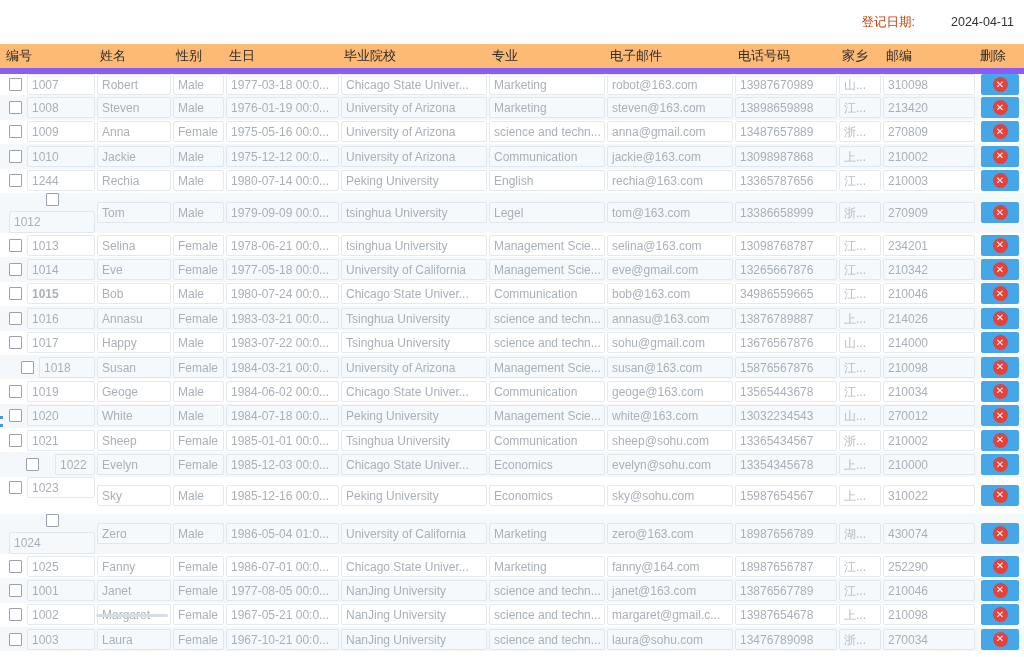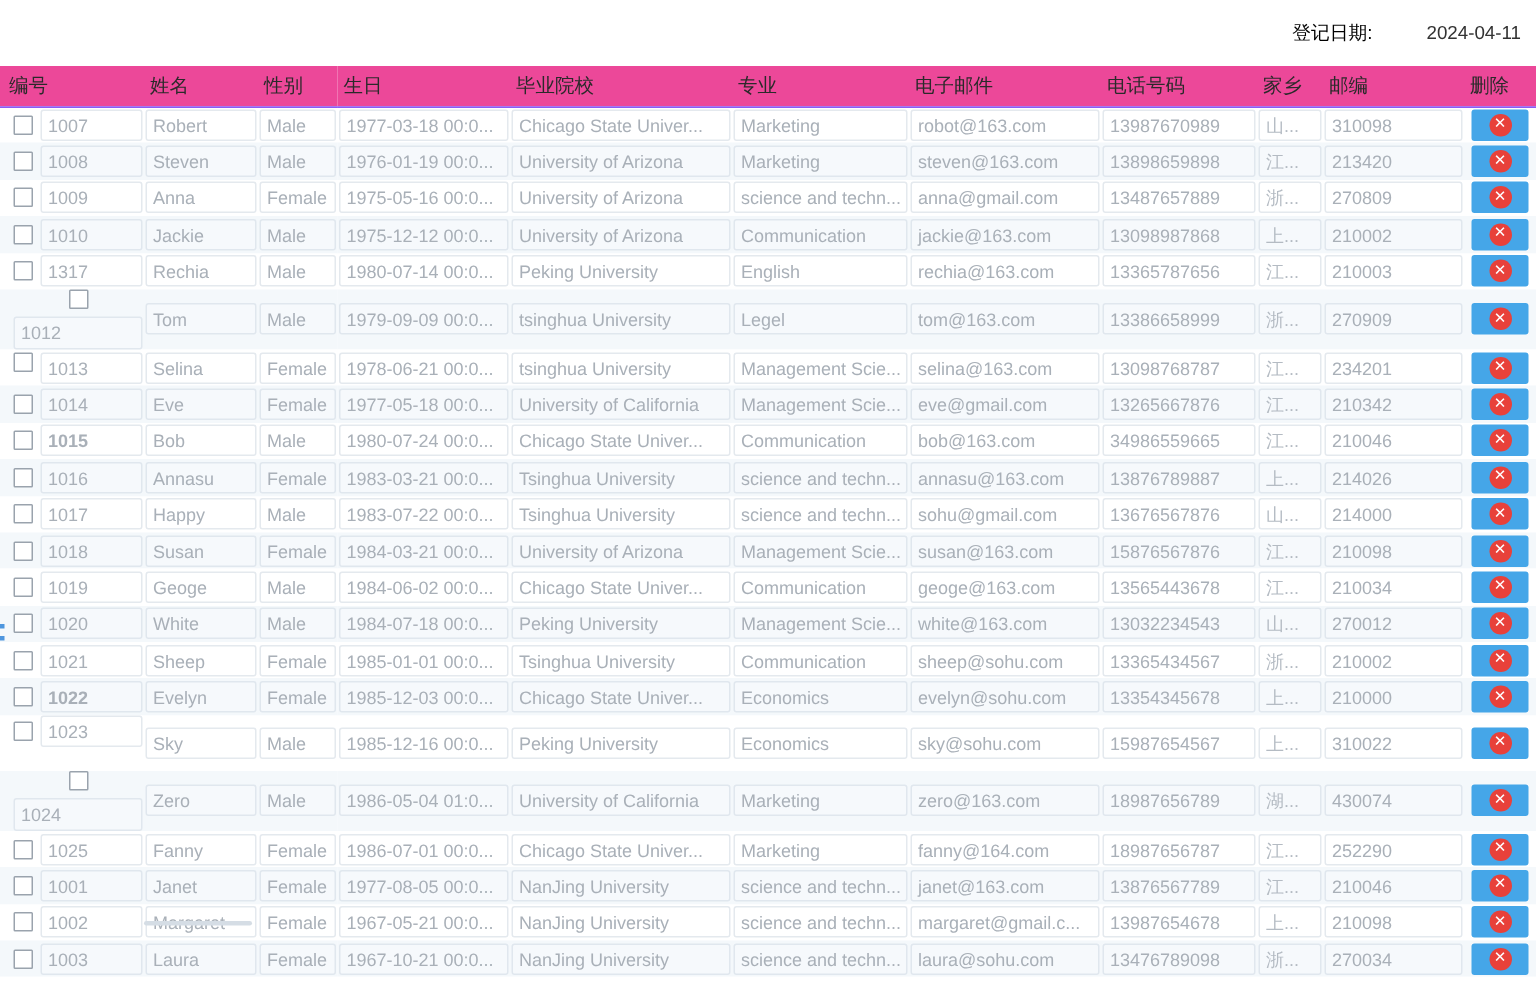--- a/index.html
+++ b/index.html
@@ -44,37 +44,37 @@
     border-radius: 2px;
     display: flex; align-items: center; justify-content: center;
     cursor: pointer;
     letter-spacing: .5px;
   }
   .reg-date {
     position: absolute; right: 10px; top: 0; height: 44px;
     display: flex; align-items: center; gap: 36px;
     font-size: 12.5px; color: #3b3b3b;
   }
-  .reg-date .label { color: #000000; }
+  .reg-date .label { color: #c2410c; }
   .reg-date .value { color: #333; }
 
   
   .grid-wrap { position: relative; width: 1024px; height: 573px; background: #fff; }
 
   table.grid { border-collapse: collapse; width: 1024px; table-layout: fixed; }
 
   thead th {
     height: 27px;
     text-align: left;
     font-size: 13px;
     font-weight: 400;
     color: #2a2a2a;
     padding: 0 0 0 4px;
-    background: #ec4899;
-    border-bottom: 1px solid #8b5cf6;
+    background: #fdba74;
+    border-bottom: 6px solid #8b5cf6;
     vertical-align: middle;
     white-space: nowrap;
   }
   thead th.c-check { padding-left: 6px; }
 
   tbody tr { height: 24.4px; }
   tbody tr.odd  { background: #ffffff; }
   tbody tr.even { background: #f4f8fb; }
 
   tbody td { padding: 0 1px; vertical-align: middle; }
@@ -349,21 +349,21 @@
             <td>
               <div class="btn-del">
                 <span class="xcircle">✕</span>
               </div>
             </td>
           </tr>
           <tr class="odd">
             <td style="padding: 0px 1px 0px 0px;">
               <div style="display:flex;align-items:center;gap:5px;padding-left:9px;">
                 <span class="cbx"></span>
-                <span class="cell" style="flex:1;">1317</span>
+                <span class="cell" style="flex:1;">1244</span>
               </div>
             </td>
             <td>
               <span class="cell">Rechia</span>
             </td>
             <td>
               <span class="cell">Male</span>
             </td>
             <td>
               <span class="cell">1980-07-14 00:0...</span>
@@ -427,21 +427,21 @@
               <span class="cell">270909</span>
             </td>
             <td>
               <div class="btn-del">
                 <span class="xcircle">✕</span>
               </div>
             </td>
           </tr>
           <tr class="odd">
             <td style="padding: 0px 1px 0px 0px;">
-              <div style="display:flex;align-items:flex-start;gap:5px;padding-left:9px;">
+              <div style="display:flex;align-items:center;gap:5px;padding-left:9px;">
                 <span class="cbx"></span>
                 <span class="cell" style="flex:1;">1013</span>
               </div>
             </td>
             <td>
               <span class="cell">Selina</span>
             </td>
             <td>
               <span class="cell">Female</span>
             </td>
@@ -626,21 +626,21 @@
             <td>
               <span class="cell">214000</span>
             </td>
             <td>
               <div class="btn-del">
                 <span class="xcircle">✕</span>
               </div>
             </td>
           </tr>
           <tr class="even">
-            <td style="padding: 0px 1px 0px 0px;">
+            <td style="padding: 0px 1px 0px 12px;">
               <div style="display:flex;align-items:center;gap:5px;padding-left:9px;">
                 <span class="cbx"></span>
                 <span class="cell" style="flex:1;">1018</span>
               </div>
             </td>
             <td>
               <span class="cell">Susan</span>
             </td>
             <td>
               <span class="cell">Female</span>
@@ -787,21 +787,21 @@
               <span class="cell">210002</span>
             </td>
             <td>
               <div class="btn-del">
                 <span class="xcircle">✕</span>
               </div>
             </td>
           </tr>
           <tr class="even">
             <td style="padding: 0px 1px 0px 0px;">
-              <div style="display:flex;align-items:center;gap:5px;padding-left:9px;font-weight:bold;">
+              <div style="display:flex;align-items:center;gap:16px;padding-left:26px;">
                 <span class="cbx"></span>
                 <span class="cell" style="flex:1;">1022</span>
               </div>
             </td>
             <td>
               <span class="cell">Evelyn</span>
             </td>
             <td>
               <span class="cell">Female</span>
             </td>

